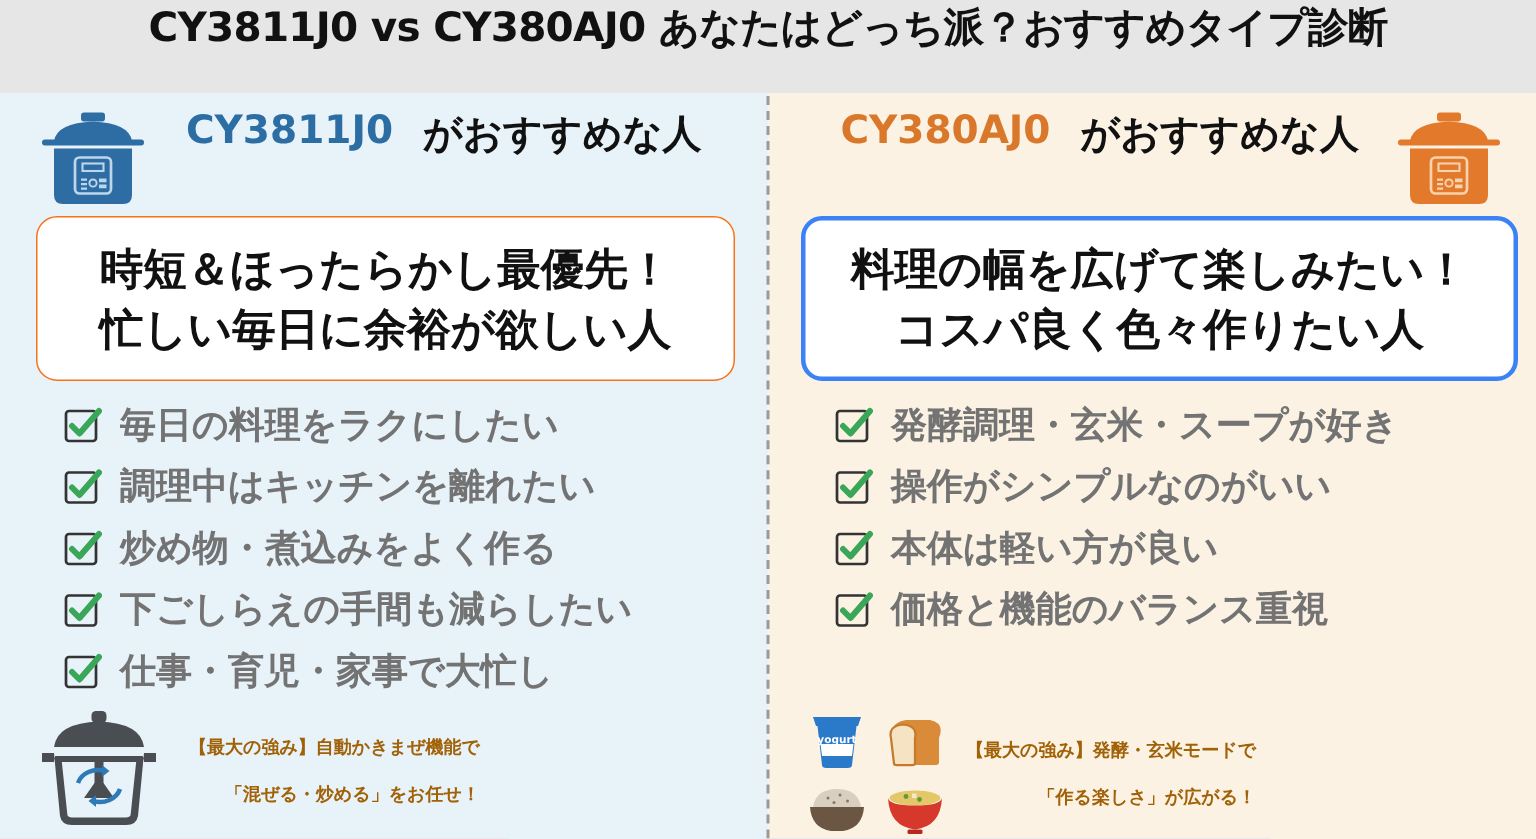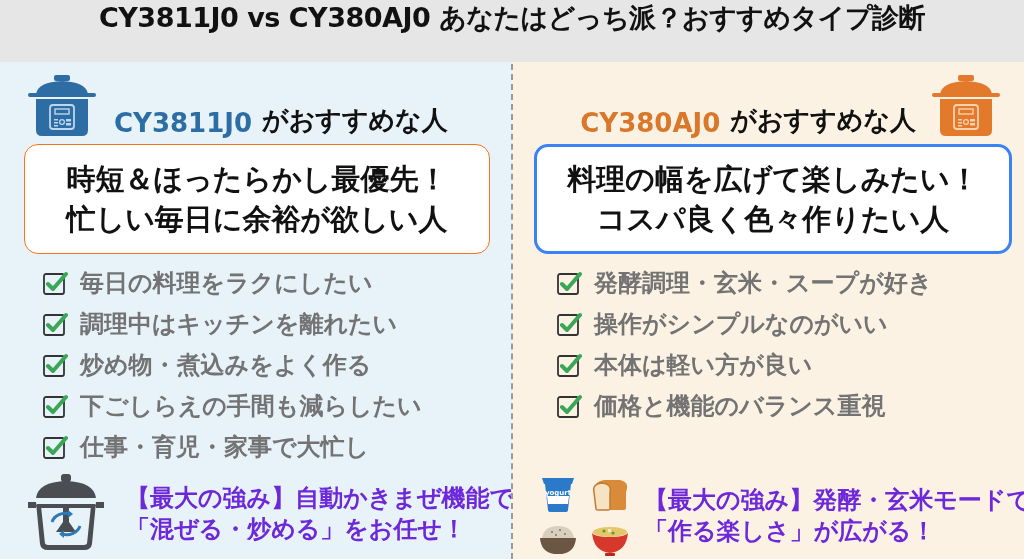--- a/index.html
+++ b/index.html
@@ -23,21 +23,21 @@
     position: absolute; top: 62px; height: 497px; width: 512px;
   }
   .panel.left { left: 0; background: #e7f2f9; }
   .panel.right { left: 512px; background: #fbf2e4; }
   .divider {
     position: absolute; left: 511px; top: 64px; height: 495px; width: 0;
     border-left: 2px dashed #9a9a9a;
   }
   .panel-header {
     position: absolute; top: 10px; height: 66px;
-    display: flex; align-items: flex-end;
+    display: flex; align-items: flex-start; gap: 10px;
   }
   .left .panel-header { left: 24px; }
   .right .panel-header { right: 20px; }
   .cooker-icon { width: 76px; height: 66px; }
   .panel-header .model {
     font-size: 26px; font-weight: bold; margin: 0 10px 0 10px;
   }
   .left .panel-header .model { color: #2c6ea3; margin-left: 14px; }
   .right .panel-header .model { color: #d9782a; margin-left: 0; }
   .panel-header .suffix { font-size: 26px; font-weight: bold; color: #111; }
@@ -69,21 +69,21 @@
     font-size: 24px; font-weight: bold; color: #737373; white-space: nowrap;
   }
 
   .strength {
     position: absolute; top: 412px; display: flex; align-items: center;
   }
   .left .strength { left: 26px; }
   .right .strength { left: 26px; }
   .strength .lines { display: flex; flex-direction: column; }
   .strength .line {
-    font-size: 24px; font-weight: bold; color: #6d28d9; line-height: 31px; white-space: nowrap;
+    font-size: 12px; font-weight: bold; color: #a16207; line-height: 31px; white-space: nowrap; text-align: right;
   }
   .left .strength .lines { margin-left: 20px; }
   .right .strength .lines { margin-left: 14px; }
   .food-grid {
     display: grid; grid-template-columns: 40px 40px; grid-template-rows: 40px 40px;
     column-gap: 12px; row-gap: 4px; width: 92px;
   }
   .food-grid svg { width: 40px; height: 40px; }
 </style>
 </head>

